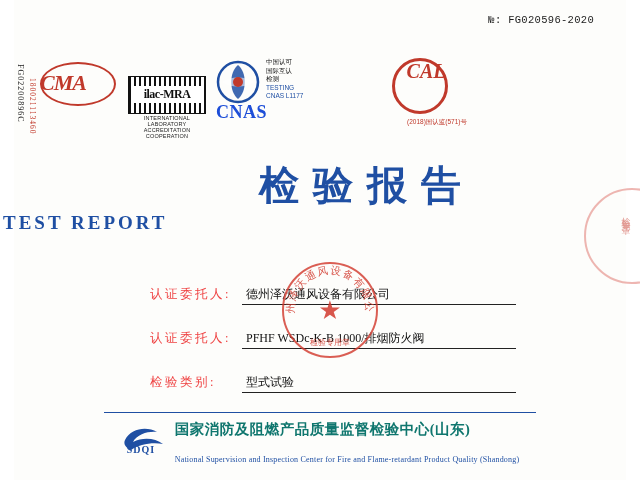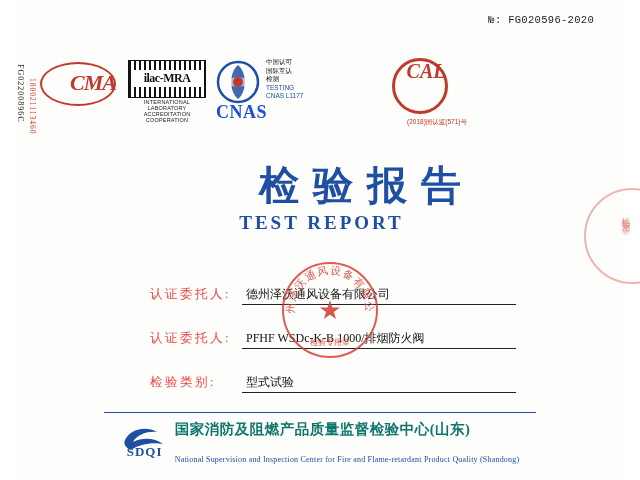--- a/index.html
+++ b/index.html
@@ -72,33 +72,33 @@
     left: 0; top: 0;
     width: 76px; height: 44px;
     border: 2.5px solid #c0392b;
     border-radius: 50%/50%;
     box-sizing: border-box;
   }
   .cma-text {
     position: absolute;
     left: 0; top: 8px;
     width: 76px;
-    text-align: right;
+    text-align: left;
     font-family: "Liberation Serif", serif;
     font-weight: bold;
     font-style: italic;
     font-size: 22px;
     color: #c0392b;
     letter-spacing: -1px;
   }
   
   .ilac {
     position: absolute;
     left: 128px;
-    top: 12px;
+    top: 28px;
     width: 86px;
     height: 52px;
   }
   .ilac-box {
     position: absolute;
     left: 0; top: 6px;
     width: 78px; height: 38px;
     border: 1.5px solid #111;
     box-sizing: border-box;
     background: repeating-linear-gradient(
@@ -214,21 +214,21 @@
     letter-spacing: 14px;
     color: #1f4fa3;
     text-indent: 14px;
     padding-left: 40px;
   }
   .title-en {
     position: absolute;
     left: 0;
     top: 212px;
     width: 640px;
-    text-align: center;
+    text-align: left;
     font-family: "Liberation Serif", serif;
     font-weight: bold;
     font-size: 19px;
     letter-spacing: 3px;
     color: #1f4fa3;
     text-indent: 3px;
   }
   
   .fields {
     position: absolute;
@@ -355,21 +355,21 @@
     left: 0;
     top: 2px;
     width: 48px;
     height: 34px;
   }
   .sdqi-word {
     position: absolute;
     left: 6px;
     top: 24px;
     font-family: "Liberation Serif", serif;
-    font-size: 13px;
+    font-size: 10px;
     font-weight: bold;
     color: #1f4fa3;
     letter-spacing: 1px;
   }
   .footer-cn {
     font-family: "Liberation Serif", serif;
     font-size: 14.5px;
     font-weight: bold;
     color: #0f766e;
     letter-spacing: 0.5px;

